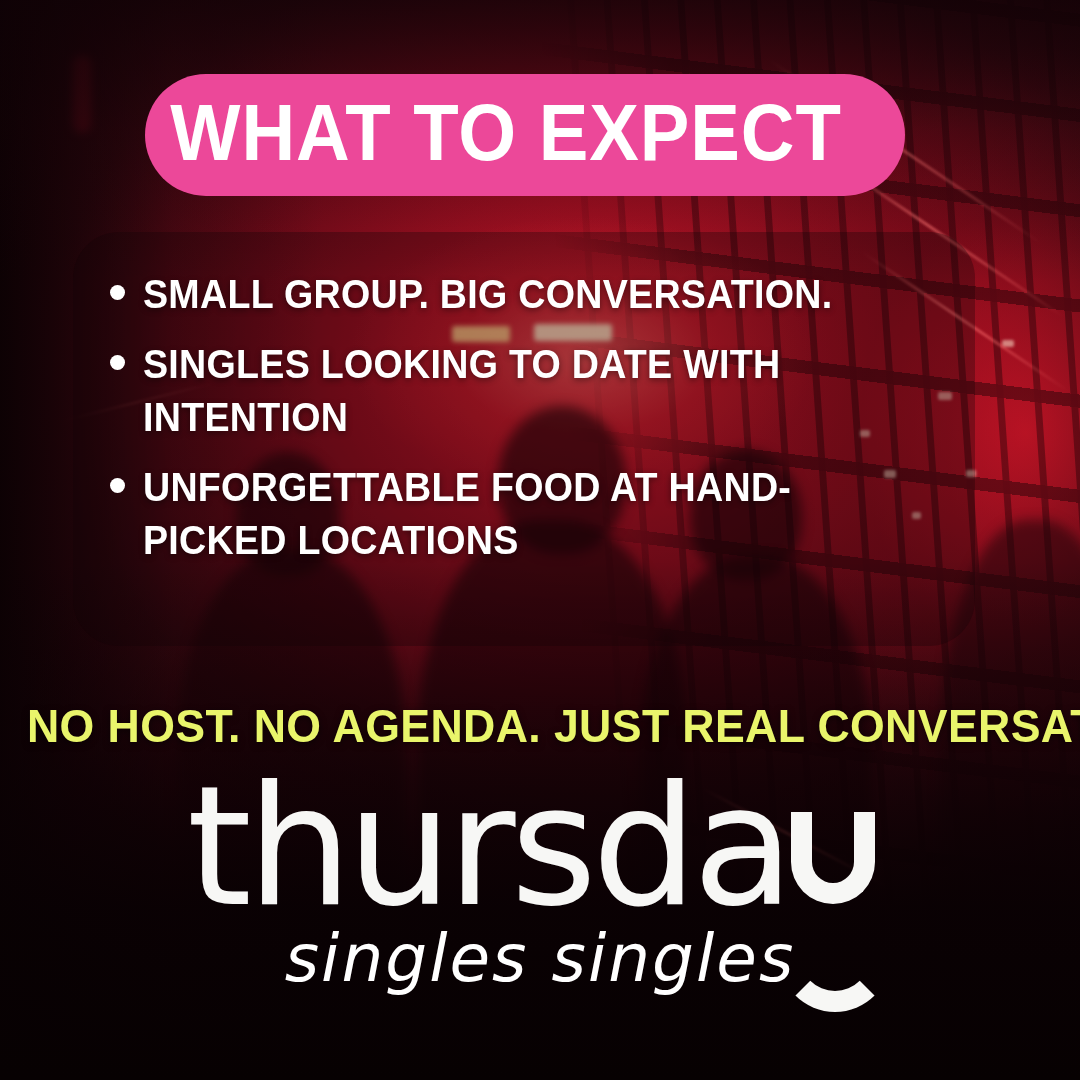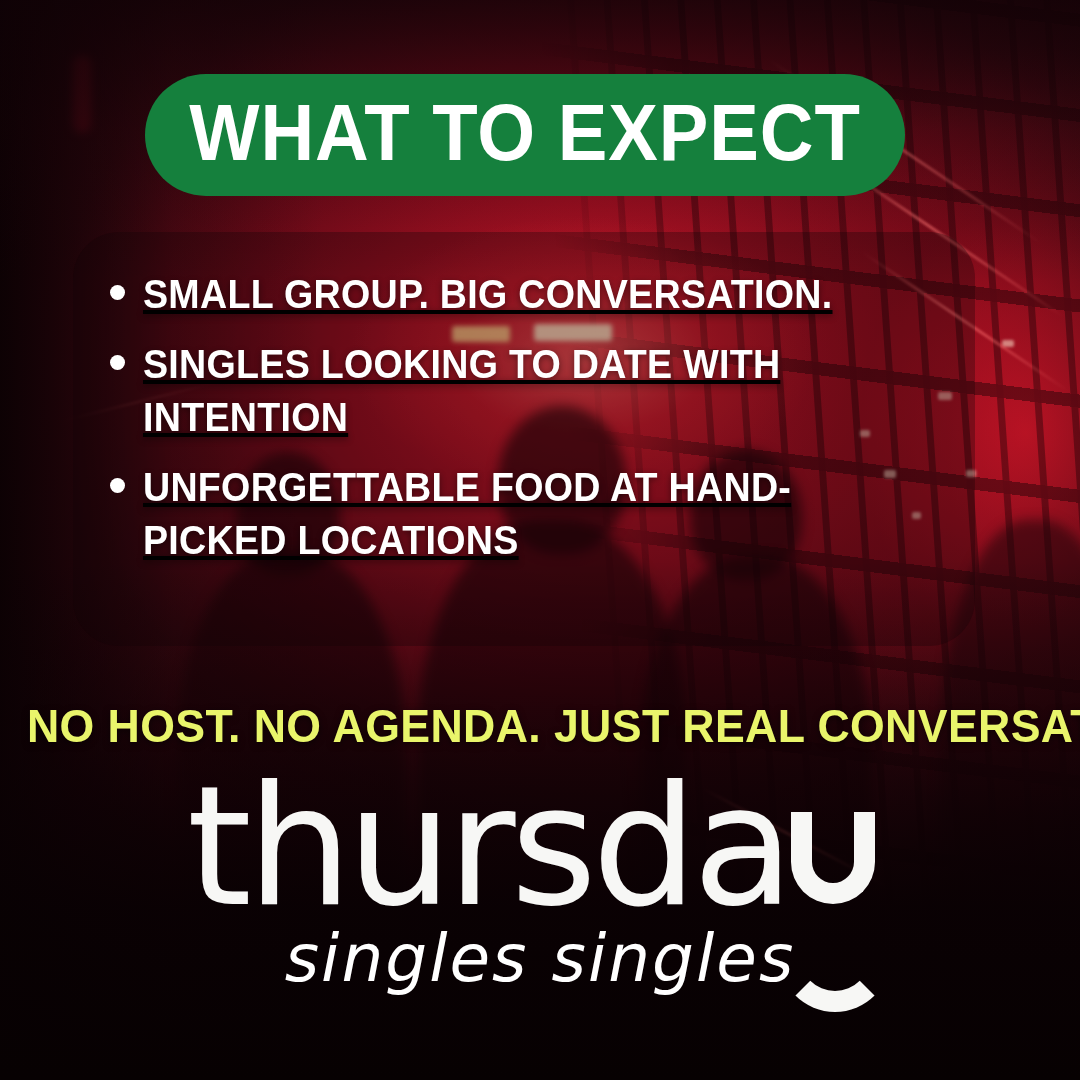--- a/index.html
+++ b/index.html
@@ -121,25 +121,24 @@
   
   .content { position: absolute; inset: 0; }
 
   
   .title-pill {
     position: absolute;
     left: 145px;
     top: 74px;
     width: 760px;
     height: 122px;
-    background: #15803d;
+    background: #ec4899;
     border-radius: 62px;
     display: flex;
     align-items: center;
-    justify-content: center;
   }
   .title-text {
     color: #ffffff;
     font-family: "Liberation Sans Narrow", "Liberation Sans", sans-serif;
     font-weight: 700;
     font-size: 80px;
     line-height: 1;
     letter-spacing: 1px;
     transform: scaleX(0.93);
     white-space: nowrap;
@@ -163,21 +162,20 @@
     top: 268px;
     width: 870px;
     margin: 0;
     padding: 0;
     list-style: none;
   }
   .bullet-item {
     display: flex;
     align-items: flex-start;
     margin-bottom: 16px;
-    text-decoration: underline;
   }
   .bullet-dot {
     flex: 0 0 auto;
     width: 15px;
     height: 15px;
     border-radius: 50%;
     background: #ffffff;
     margin-top: 17px;
     margin-right: 18px;
   }

